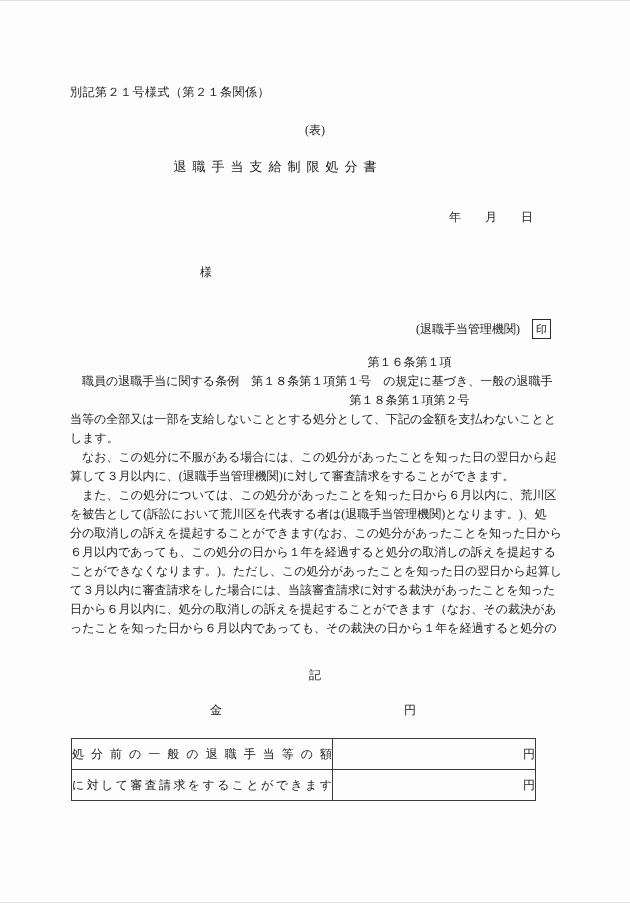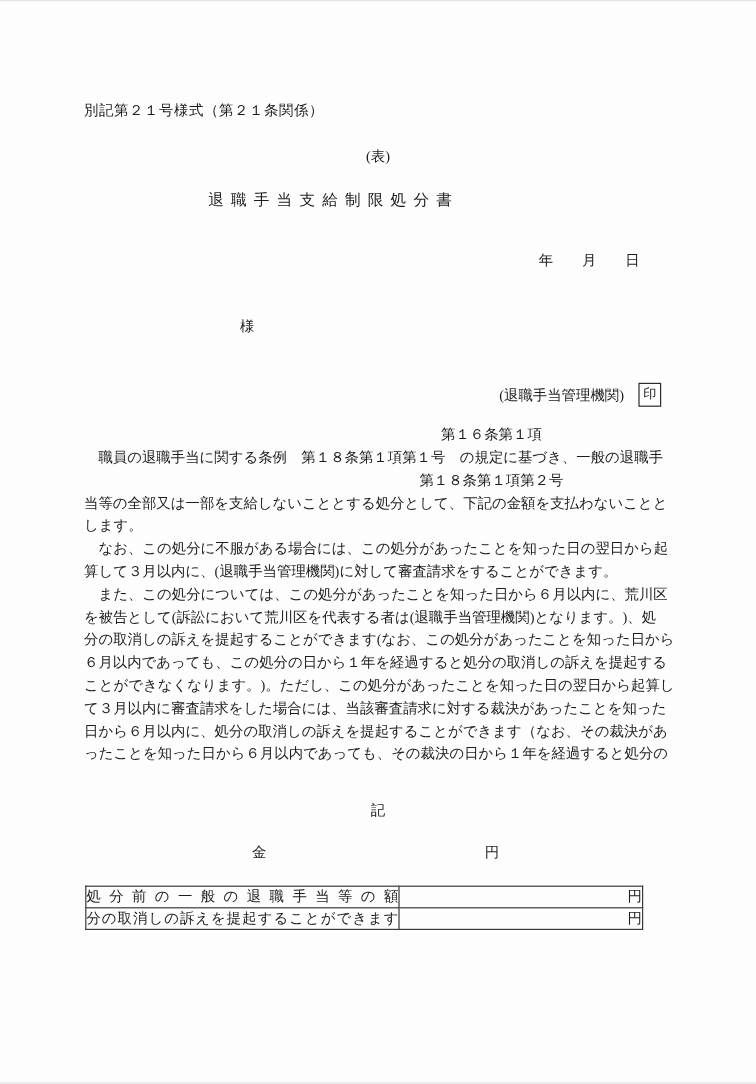--- a/index.html
+++ b/index.html
@@ -26,21 +26,21 @@
                  border:1px solid #2b2b2b; text-align:center; font-size:11px; margin-left:12px; }
   .body-text   { position:absolute; top:352px; left:70px; width:496px;
                  font-size:12px; line-height:19px; }
   .body-text .line { height:19px; white-space:pre; }
   .clause-indent { padding-left:183px;text-align:center; }
   .record-mark { position:absolute; top:666px; left:0; width:630px; text-align:center; font-size:12px; }
   .kin { position:absolute; top:701px; left:210px; font-size:12px; }
   .yen { position:absolute; top:701px; left:404px; font-size:12px; }
   .amount-table { position:absolute; top:737px; left:71px; border-collapse:collapse;
                   font-size:12px; table-layout:fixed; }
-  .amount-table td { border:1px solid #3a3a3a; height:18px; padding:0; box-sizing:border-box; }
+  .amount-table td { border:1px solid #3a3a3a; height:31px; padding:0; box-sizing:border-box; }
   .label-cell { width:261px; padding:0 8px 0 10px; text-align:justify; text-align-last:justify; }
   .value-cell { width:203px; text-align:right; padding-right:12px; }
 </style>
 </head>
 <body>
 
 <div class="page">
 
   <div class="form-number">別記第２１号様式（第２１条関係）</div>
 
@@ -82,21 +82,21 @@
 
   <table class="amount-table">
     <tbody>
         <tr>
       <td class="label-cell">処分前の一般の退職手当等の額</td>
       <td class="value-cell">
         <span>円</span>
       </td>
     </tr>
     <tr>
-      <td class="label-cell">分の取消しの訴えを提起することができます</td>
+      <td class="label-cell">に対して審査請求をすることができます</td>
       <td class="value-cell">
         <span>円</span>
       </td>
     </tr>
   </tbody>
     </table>
 
 </div>
 
 </body></html>

